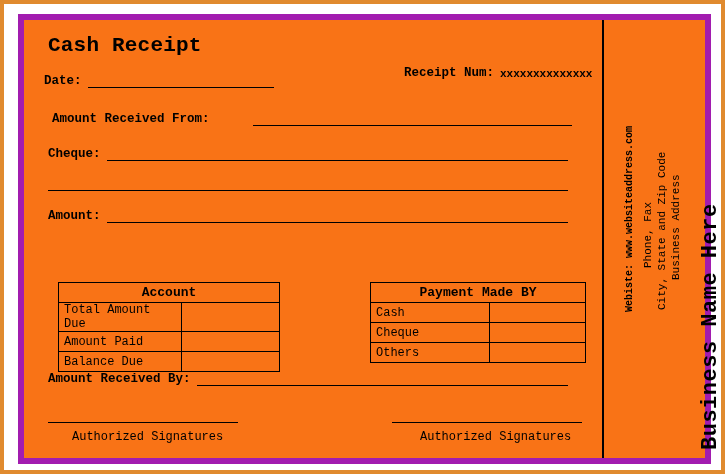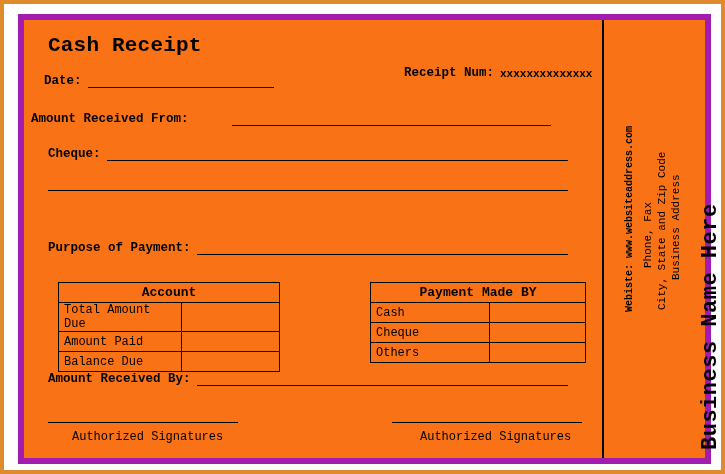--- a/index.html
+++ b/index.html
@@ -144,39 +144,39 @@
       <div class="row" style="left:20px; top:54px; width:230px;">
         <span class="lbl">Date:</span>
         <span class="rule" style="flex:1;"></span>
       </div>
 
       <div class="row" style="left:380px; top:46px;">
         <span class="lbl">Receipt Num:</span>
         <span style="font-size:11px; font-weight:bold;">xxxxxxxxxxxxxx</span>
       </div>
 
-      <div class="row" style="left:7px; top:92px; width:520px;gap:37px;">
+      <div class="row" style="left:28px; top:92px; width:520px;gap:37px;">
         <span class="lbl">Amount Received From:</span>
         <span class="rule" style="flex:1;"></span>
       </div>
 
       <div class="row" style="left:24px; top:127px; width:520px;">
         <span class="lbl">Cheque:</span>
         <span class="rule" style="flex:1;"></span>
       </div>
 
       <div class="row" style="left:24px; top:158px; width:520px;">
         <span class="rule" style="flex:1;"></span>
       </div>
 
-
-      <div class="row" style="left:24px; top:221px; width:520px;">
-        <span class="lbl">Purpose of Payment:</span>
-        <span class="rule" style="flex:1;"></span>
-      </div>
+      <div class="row" style="left:24px; top:189px; width:520px;">
+        <span class="lbl">Amount:</span>
+        <span class="rule" style="flex:1;"></span>
+      </div>
+
 
       <table class="tbl" style="left:346px; top:262px; width:216px;">
         <tbody>
             <tr>
           <th class="head" colspan="2">Payment Made BY</th>
         </tr>
         <tr>
           <td style="width:118px;">Cash</td>
           <td style="width:98px;"></td>
         </tr>

